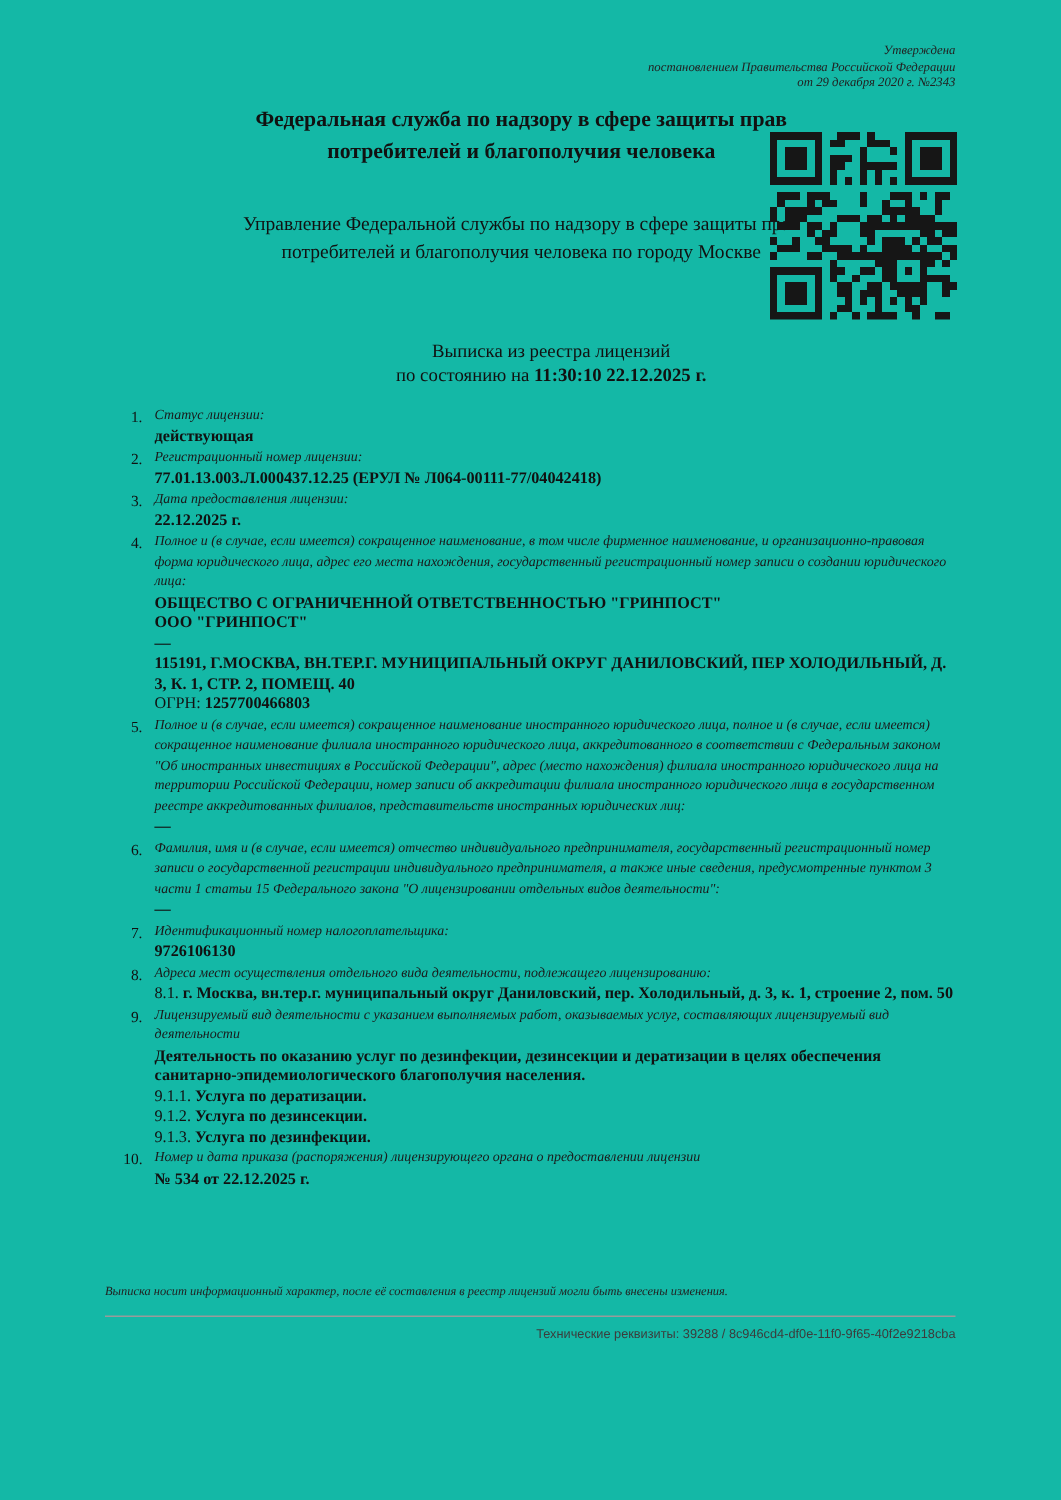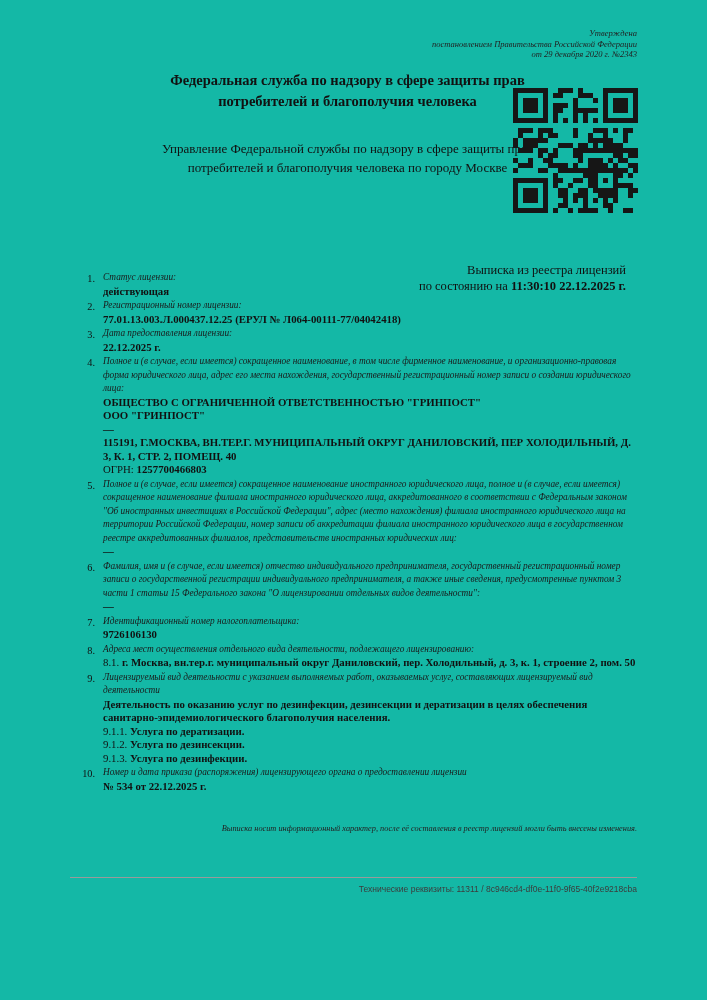--- a/index.html
+++ b/index.html
@@ -12,33 +12,33 @@
   .abs{position:absolute;}
   
   .approved{top:28px;right:70px;text-align:right;font-style:italic;font-size:8.5px;line-height:10.5px;color:#222;}
   
   .org{top:70px;left:150px;width:395px;text-align:center;font-weight:700;font-size:14.5px;line-height:20.5px;}
   .dept{top:140px;left:150px;width:395px;text-align:center;font-size:13px;line-height:18.5px;}
   
   .qr{top:88px;left:513px;width:125px;height:125px;}
   .qr svg{width:125px;height:125px;display:block;shape-rendering:crispEdges;}
   
-  .title{top:227px;left:59px;width:567px;text-align:right;font-size:12.5px;line-height:15.5px;margin-top:36px;}
+  .title{top:227px;left:84px;width:567px;text-align:center;font-size:12.5px;line-height:15.5px;}
   .title b{font-weight:700;}
   
   .list{top:271px;left:70px;width:567px;font-size:10.8px;line-height:13.5px;}
   .item{position:relative;padding-left:33px;margin-bottom:1px;}
   .num{position:absolute;left:0;top:1px;width:25px;text-align:right;font-size:10.3px;font-weight:400;}
   .label{font-style:italic;font-size:9.3px;color:#1a1a1a;}
   .val{font-weight:700;font-size:10.8px;}
   .reg{font-weight:400;}
   .ul{text-decoration:underline;}
   .gap-top{margin-top:11px;}
   
-  .disclaimer{top:824px;left:70px;width:567px;text-align:right;font-style:italic;font-size:8.3px;color:#222;}
+  .disclaimer{top:856px;left:70px;width:567px;text-align:left;font-style:italic;font-size:8.3px;color:#222;}
   .rule{top:877px;left:70px;width:567px;height:0;border-top:1px solid #9a9a9a;}
   .tech{top:884px;left:70px;width:567px;text-align:right;font-family:"Liberation Sans", sans-serif;font-size:8.5px;color:#3c3c3c;}
 </style>
 </head>
 <body>
 
 <div class="page">
 
   <div class="abs approved">
     <div>Утверждена</div>
@@ -126,15 +126,15 @@
     <div class="item">
       <span class="num">10.</span>
       <div class="label">Номер и дата приказа (распоряжения) лицензирующего органа о предоставлении лицензии</div>
       <div class="val">№ 534 от 22.12.2025 г.</div>
     </div>
 
   </div>
 
   <div class="abs disclaimer">Выписка носит информационный характер, после её составления в реестр лицензий могли быть внесены изменения.</div>
   <div class="abs rule"></div>
-  <div class="abs tech">Технические реквизиты: 11311 / 8c946cd4-df0e-11f0-9f65-40f2e9218cba</div>
+  <div class="abs tech">Технические реквизиты: 39288 / 8c946cd4-df0e-11f0-9f65-40f2e9218cba</div>
 
 </div>
 
 </body></html>

